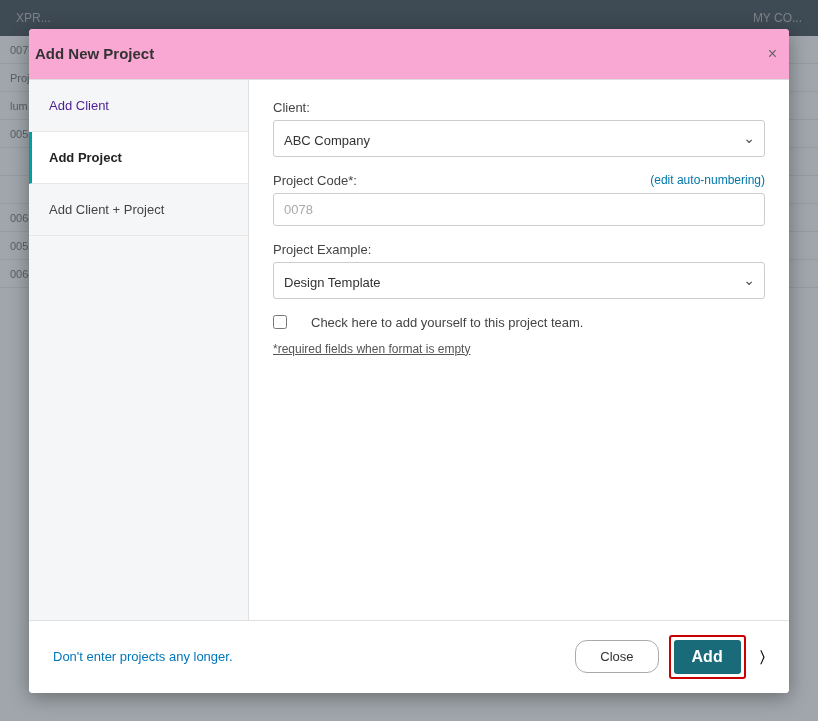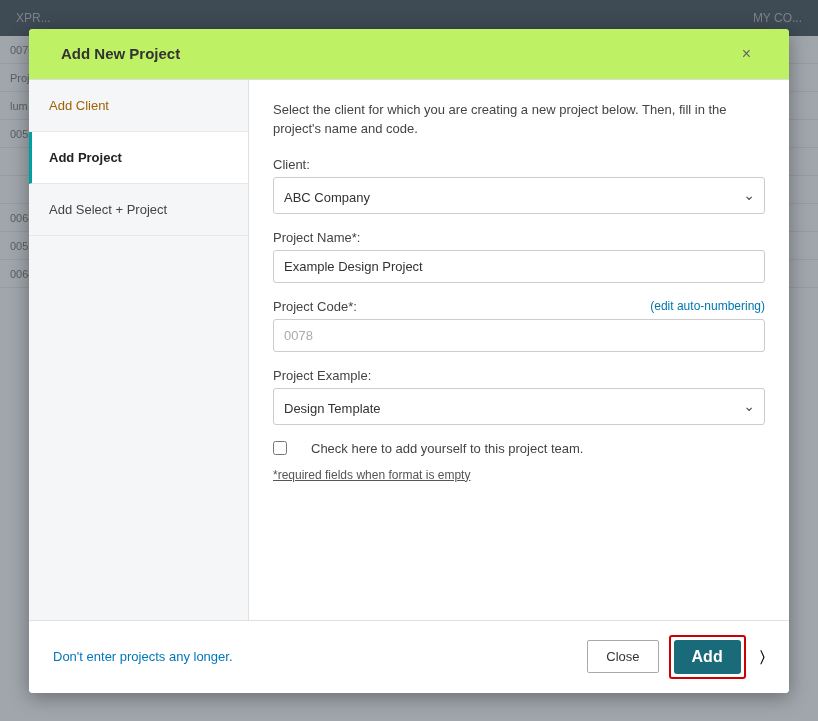--- a/index.html
+++ b/index.html
@@ -48,22 +48,22 @@
     
     .modal {
       background: #fff;
       border-radius: 4px;
       width: 760px;
       box-shadow: 0 4px 20px rgba(0,0,0,0.35);
       overflow: hidden;
     }
 
     .modal-header {
-      background: #bef264;
-      padding: 14px 32px;
+      background: #f9a8d4;
+      padding: 14px 6px;
       border-bottom: 1px solid #ddd;
       display: flex;
       align-items: center;
       justify-content: space-between;
       gap: 43px;
     }
 
     .modal-header-title {
       font-size: 15px;
       font-weight: 600;
@@ -95,21 +95,21 @@
     .sidebar-nav-item {
       padding: 18px 20px;
       font-size: 13px;
       color: #444;
       cursor: pointer;
       border-bottom: 1px solid #e8e8e8;
       background: #f5f6f7;
     }
 
     .sidebar-nav-item:first-child {
-      color: #a16207;
+      color: #4c1d95;
       font-weight: normal;
     }
 
     .sidebar-nav-item.active {
       background: #fff;
       font-weight: bold;
       color: #222;
       border-left: 3px solid #00a0a0;
       padding-left: 17px;
     }
@@ -237,24 +237,24 @@
       text-decoration: none;
     }
 
     .footer-buttons {
       display: flex;
       gap: 10px;
       align-items: center;
     }
 
     .btn-close {
-      padding: 8px 18px;
+      padding: 8px 24px;
       background: #fff;
       border: 1px solid #aaa;
-      border-radius: 2px;
+      border-radius: 12px;
       font-size: 13px;
       color: #333;
       cursor: pointer;
     }
 
     .btn-add {
       padding: 8px 18px;
       background: #1a6b7a;
       border: none;
       border-radius: 3px;
@@ -354,43 +354,38 @@
     <div class="modal-body">
 
       <div class="modal-sidebar">
         <div class="sidebar-nav-item">
           <span>Add Client</span>
         </div>
         <div class="sidebar-nav-item active">
           <span>Add Project</span>
         </div>
         <div class="sidebar-nav-item">
-          <span>Add Select + Project</span>
+          <span>Add Client + Project</span>
         </div>
       </div>
 
       <div class="modal-content">
 
-        <p class="modal-description">Select the client for which you are creating a new project below. Then, fill in the project's name and code.</p>
 
         <div class="form-group">
           <label class="form-label">Client:</label>
           <div class="form-select-wrapper">
             <select class="form-select">
               <option>ABC Company</option>
               <option>Other Client</option>
             </select>
             <span class="select-arrow">⌄</span>
           </div>
         </div>
 
-        <div class="form-group">
-          <label class="form-label">Project Name*:</label>
-          <input type="text" class="form-input" value="Example Design Project" style="">
-        </div>
 
         <div class="form-group">
           <div class="project-code-header">
             <label class="form-label" style="margin-bottom:0">Project Code*:</label>
             <a class="edit-auto-numbering" href="#">(edit auto-numbering)</a>
           </div>
           <input type="text" class="form-input" placeholder="0078" style="">
         </div>
 
         <div class="form-group">

